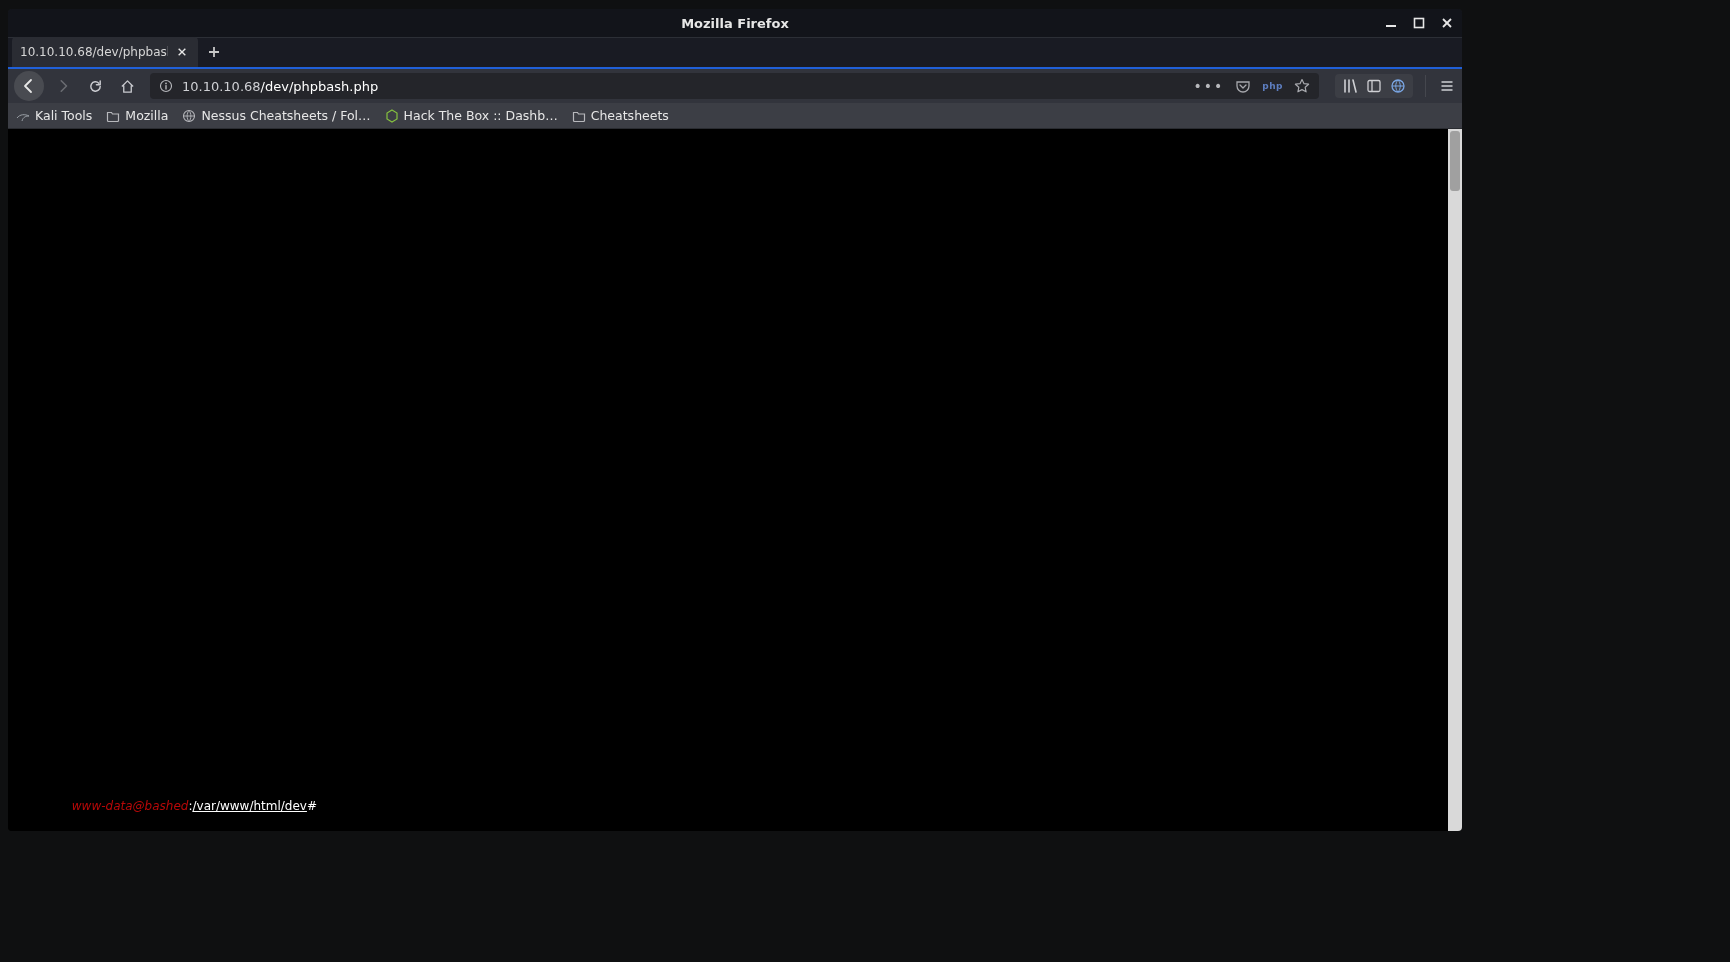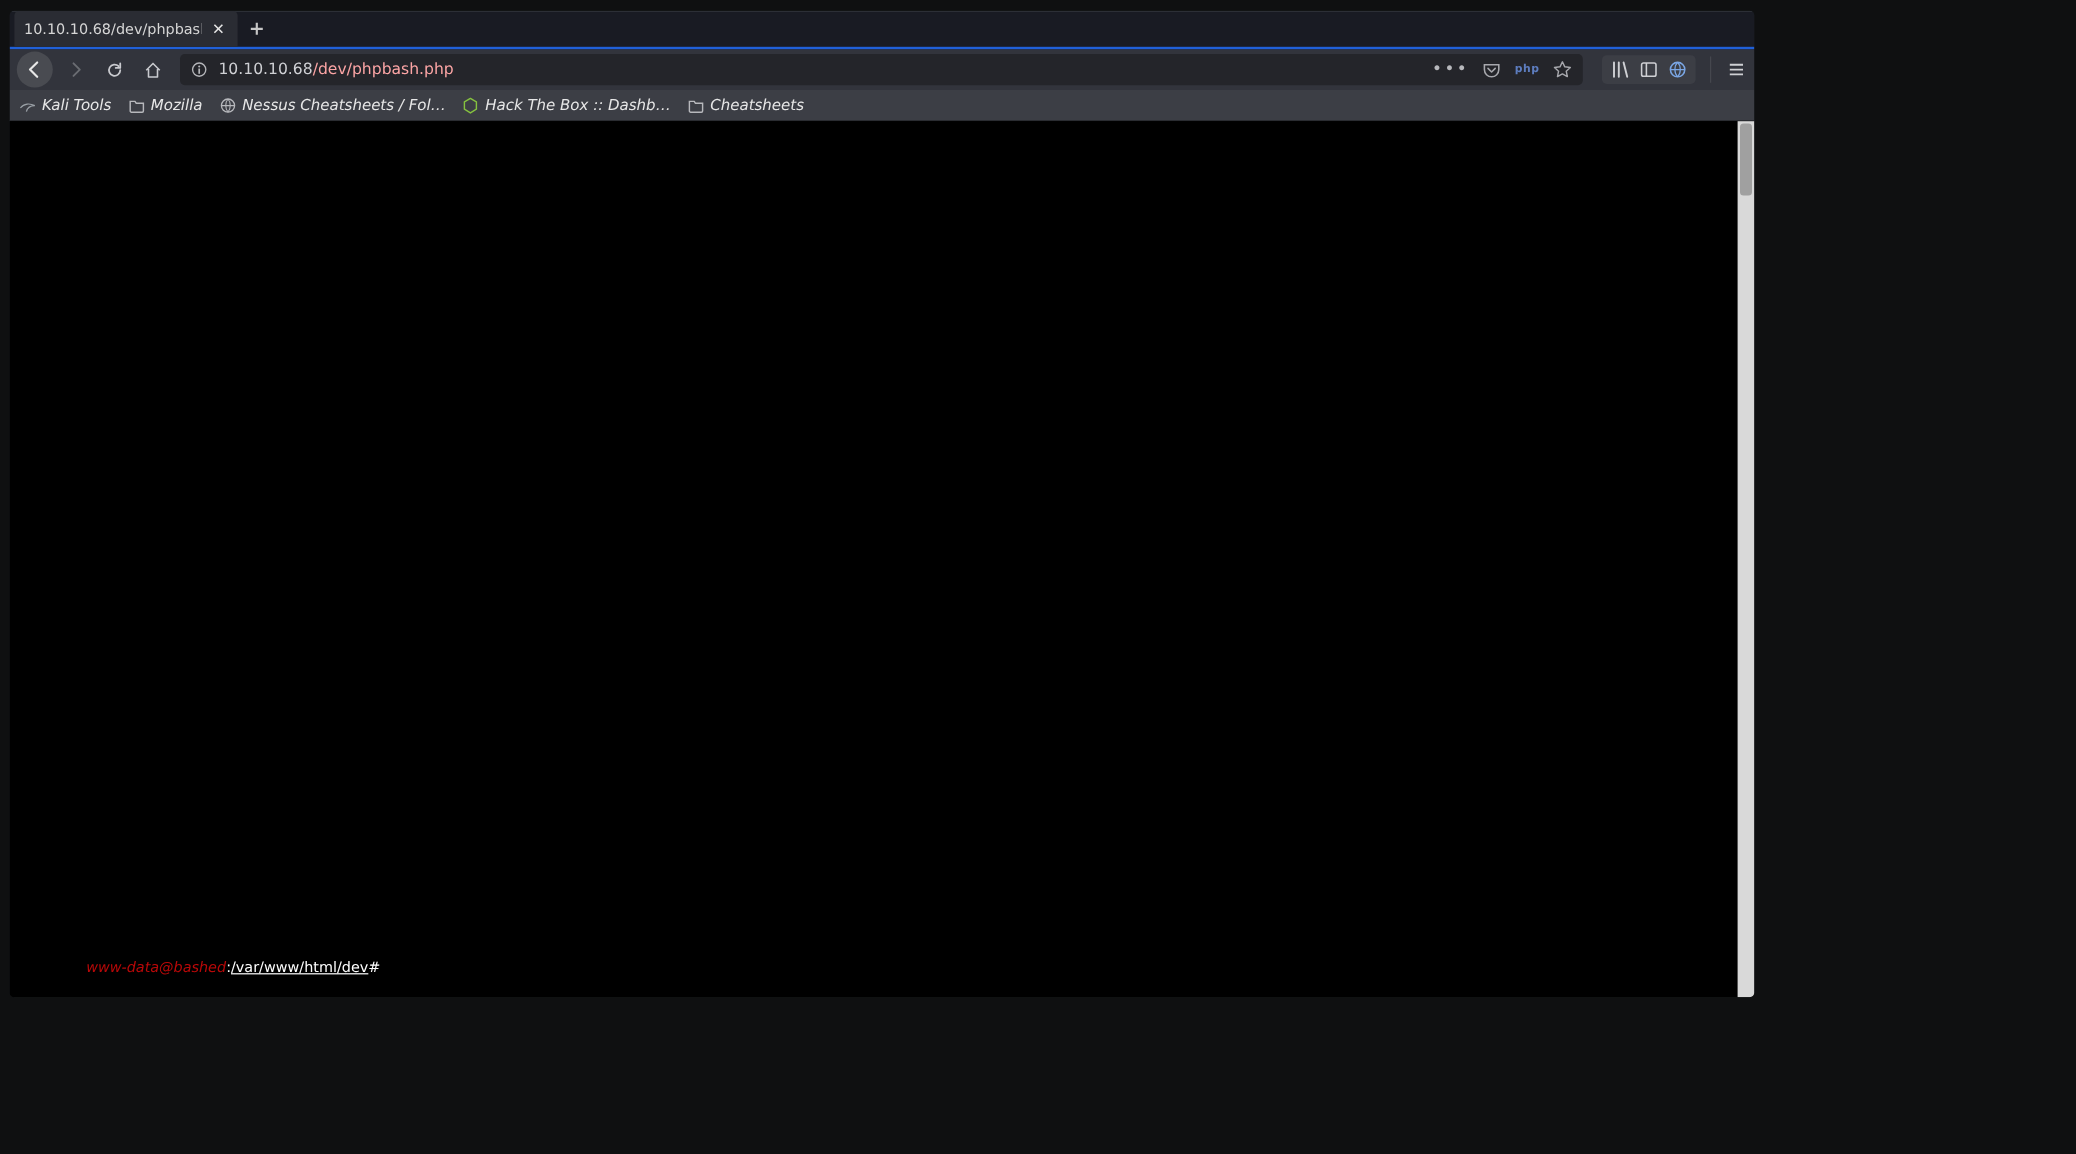--- a/index.html
+++ b/index.html
@@ -149,21 +149,21 @@
       position: relative;
     }
     .urlbar .info-icon {
       width: 16px; height: 16px;
       display: inline-flex;
       align-items: center;
       justify-content: center;
       color: #b5b6ba;
       margin-right: 8px;
     }
-    .urlbar .url-text .dim { color: #fca5a5; }
+    .urlbar .url-text .dim { color: #ffffff; }
     .urlbar .url-right {
       margin-left: auto;
       display: flex;
       align-items: center;
       gap: 10px;
     }
     .urlbar .url-right .dots { color: #b7b8bc; letter-spacing: 2px; font-size: 14px; }
     .url-icon { width: 18px; height: 18px; display: inline-flex; align-items: center; justify-content: center; color: #a7a8ad; }
     .php-chip { font-size: 9px; color: #5d7dbf; font-weight: 600; letter-spacing: .5px; }
     .rightcluster {
@@ -193,21 +193,20 @@
       color: #e7e7e7;
       font-size: 12.5px;
       border-bottom: 1px solid #2a2c31;
     }
     .bm {
       display: flex;
       align-items: center;
       gap: 5px;
       cursor: pointer;
       white-space: nowrap;
-      font-style: italic;
     }
     .bm .bm-icon { width: 14px; height: 14px; display: inline-flex; align-items: center; justify-content: center; color: #b7b8bc; }
     .bm .bm-icon.htb { color: #85c13f; }
     
     .page {
       flex: 1;
       background: #000000;
       position: relative;
       display: flex;
     }
@@ -239,20 +238,41 @@
       white-space: pre;
     }
     .prompt-line .user { color: #b90808; font-style: italic; }
     .prompt-line .path { color: #ffffff; text-decoration: underline; }
   </style>
 </head>
 <body>
 
 <div class="window-frame">
 
+  <div class="titlebar">
+    <span class="title-text">Mozilla Firefox</span>
+    <div class="window-controls">
+      <div class="wc">
+        <svg viewBox="0 0 12 12">
+            <line x1="1" y1="9" x2="11" y2="9" stroke="currentColor" stroke-width="2"></line>
+          </svg>
+      </div>
+      <div class="wc">
+        <svg viewBox="0 0 12 12">
+            <rect x="1.5" y="1.5" width="9" height="9" fill="none" stroke="currentColor" stroke-width="1.6"></rect>
+          </svg>
+      </div>
+      <div class="wc">
+        <svg viewBox="0 0 12 12">
+            <line x1="2" y1="2" x2="10" y2="10" stroke="currentColor" stroke-width="1.8"></line>
+            <line x1="10" y1="2" x2="2" y2="10" stroke="currentColor" stroke-width="1.8"></line>
+          </svg>
+      </div>
+    </div>
+  </div>
 
   <div class="tabstrip">
     <div class="tab">
       <span class="tab-label">
         <span>10.10.10.68/dev/phpbash.p</span>
       </span>
       <span class="close">
         <svg viewBox="0 0 12 12" width="10" height="10">
             <line x1="2" y1="2" x2="10" y2="10" stroke="currentColor" stroke-width="1.6"></line>
             <line x1="10" y1="2" x2="2" y2="10" stroke="currentColor" stroke-width="1.6"></line>

